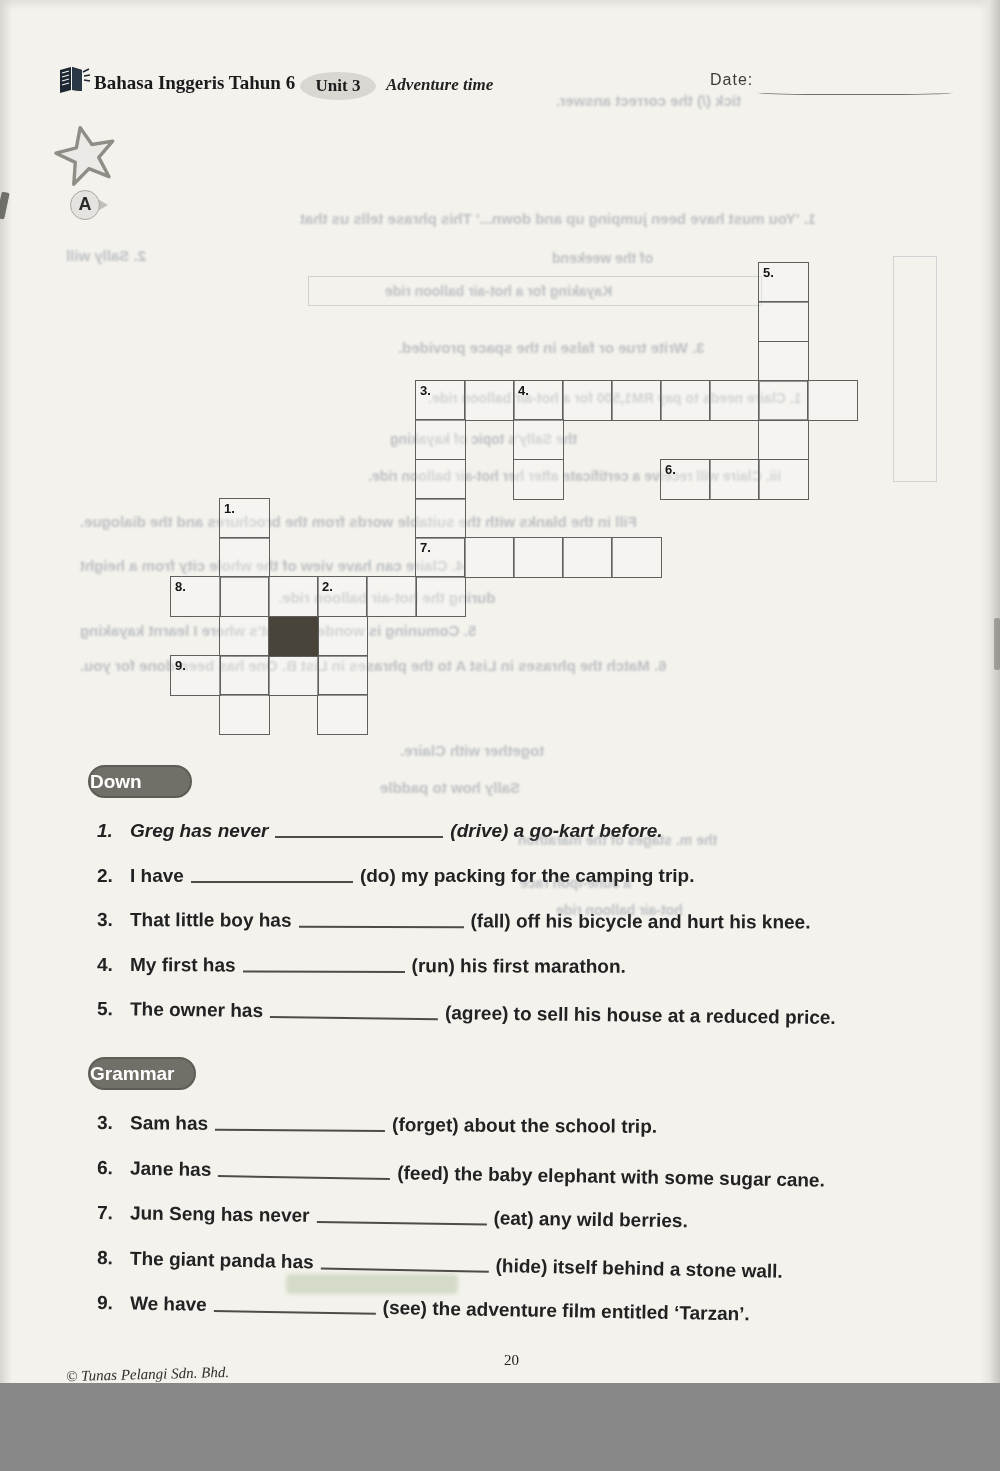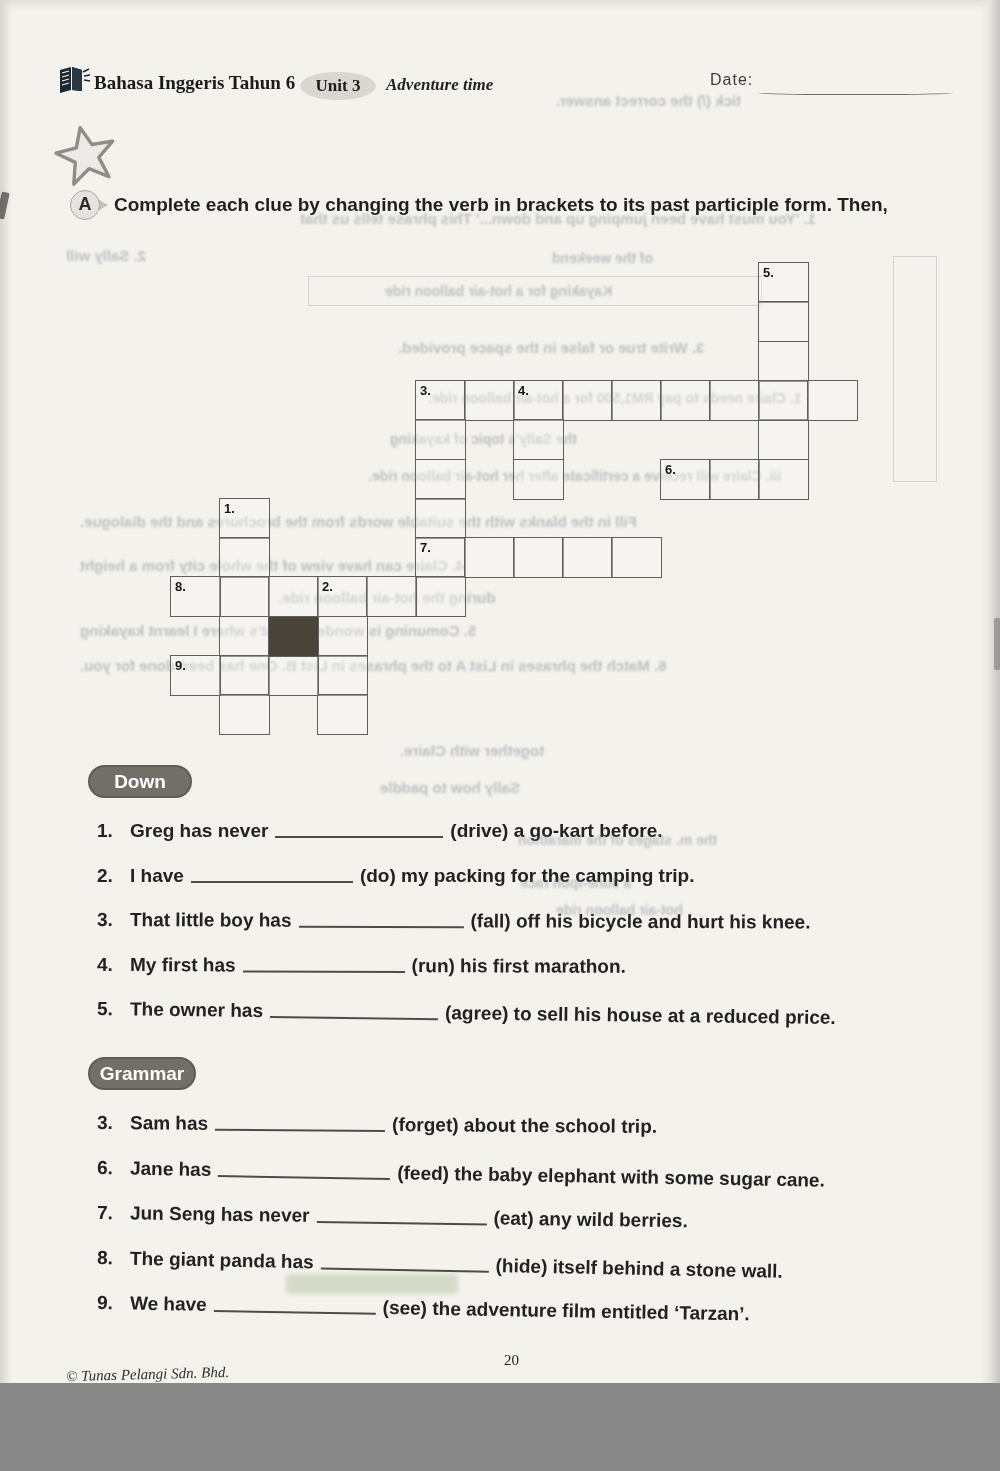--- a/index.html
+++ b/index.html
@@ -48,21 +48,21 @@
   .instr{position:absolute;left:114px;top:192px;width:870px;font-size:19px;font-weight:600;
     line-height:26px;color:#1f1f1f;}
 
   
   .xw-cell{position:absolute;box-sizing:border-box;border:1.7px solid #5f5f5d;background:rgba(250,249,246,.35);z-index:4;}
   .xw-cell.dark{background:#49443a;}
   .xw-num{display:block;padding:2px 0 0 4px;font-size:13px;font-weight:bold;color:#151515;}
 
   
   .sec-pill{position:absolute;width:104px;height:33px;background:#716f67;border:2px solid #5e5c55;
-    border-radius:17px;box-sizing:border-box;text-align:center;line-height:29px;font-weight:bold;
+    border-radius:17px;box-sizing:border-box;text-align:left;line-height:29px;font-weight:bold;
     font-size:19px;color:#fff;}
   .clue{position:absolute;left:97px;white-space:nowrap;font-size:19px;font-weight:600;
     color:#222;transform-origin:left center;}
   .clue-num{display:inline-block;width:33px;font-weight:600;}
   .blank{display:inline-block;border-bottom:2px solid #4c4c4a;margin:0 7px;transform:translateY(1px);}
 
   
   .copyright{position:absolute;left:66px;top:1366px;font-family:"Liberation Serif",serif;
     font-style:italic;font-size:15px;color:#2e2e2c;transform:rotate(-1.5deg);}
   .page-num{position:absolute;left:504px;top:1352px;font-family:"Liberation Serif",serif;
@@ -145,21 +145,20 @@
   <div class="date-line"></div>
 
   <div class="grammar-dot"></div>
   <svg class="grammar-star" width="66" height="64" viewBox="0 0 66 64">
     <polygon points="33,4 41,23 62,24 45,37 51,58 33,46 15,58 21,37 4,24 25,23" fill="#eceae6" stroke="#8f8d86" stroke-width="3.4" stroke-linejoin="round" transform="rotate(-12 33 32)"></polygon>
   </svg>
 
   <div class="a-badge">A</div>
   <div class="a-tail"></div>
   <div class="instr">
-    <div>Complete each clue by changing the verb in brackets to its past participle form. Then,</div>
   </div>
 
   <div id="xw-grid">
       <div class="xw-cell" style="left: 758px; top: 262px; width: 50.7px; height: 41px;">
         <span class="xw-num">5.</span>
       </div>
       <div class="xw-cell" style="left: 758px; top: 301.3px; width: 50.7px; height: 41px;"></div>
       <div class="xw-cell" style="left: 758px; top: 340.6px; width: 50.7px; height: 41px;"></div>
       <div class="xw-cell" style="left: 758px; top: 419.2px; width: 50.7px; height: 41px;"></div>
       <div class="xw-cell" style="left: 415px; top: 379.9px; width: 50.7px; height: 41px;">
@@ -214,21 +213,21 @@
       <div class="xw-cell" style="left: 317px; top: 694.3px; width: 50.7px; height: 41px;"></div>
       <div class="xw-cell" style="left: 170px; top: 655px; width: 50.7px; height: 41px;">
         <span class="xw-num">9.</span>
       </div>
       <div class="xw-cell" style="left: 268px; top: 655px; width: 50.7px; height: 41px;"></div>
       <div class="xw-cell dark" style="left: 268px; top: 615.7px; width: 50.7px; height: 41px;"></div>
     </div>
 
   <div class="sec-pill" style="left:88px;top:765px;">Down</div>
   <div id="down-clues">
-      <div class="clue" style="top: 820px; transform: rotate(0deg);"><span class="clue-num">1.</span><span>Greg has never</span><span class="blank" style="width: 168px;"></span><span>(drive) a go-kart before.</span></div>
+      <div class="clue" style="top: 820px; transform: rotate(0deg); font-style: italic;"><span class="clue-num">1.</span><span>Greg has never</span><span class="blank" style="width: 168px;"></span><span>(drive) a go-kart before.</span></div>
       <div class="clue" style="top: 864.5px; transform: rotate(0deg);"><span class="clue-num">2.</span><span>I have</span><span class="blank" style="width: 162px;"></span><span>(do) my packing for the camping trip.</span></div>
       <div class="clue" style="top: 909px; transform: rotate(0.2deg);"><span class="clue-num">3.</span><span>That little boy has</span><span class="blank" style="width: 165px;"></span><span>(fall) off his bicycle and hurt his knee.</span></div>
       <div class="clue" style="top: 953.5px; transform: rotate(0.2deg);"><span class="clue-num">4.</span><span>My first has</span><span class="blank" style="width: 162px;"></span><span>(run) his first marathon.</span></div>
       <div class="clue" style="top: 998px; transform: rotate(0.7deg);"><span class="clue-num">5.</span><span>The owner has</span><span class="blank" style="width: 168px;"></span><span>(agree) to sell his house at a reduced price.</span></div>
     </div>
 
   <div class="sec-pill" style="left:88px;top:1057px;width:108px;">Grammar</div>
   <div id="across-clues">
       <div class="clue" style="top: 1112px; transform: rotate(0.4deg);"><span class="clue-num">3.</span><span>Sam has</span><span class="blank" style="width: 170px;"></span><span>(forget) about the school trip.</span></div>
       <div class="clue" style="top: 1157px; transform: rotate(1deg);"><span class="clue-num">6.</span><span>Jane has</span><span class="blank" style="width: 172px;"></span><span>(feed) the baby elephant with some sugar cane.</span></div>

